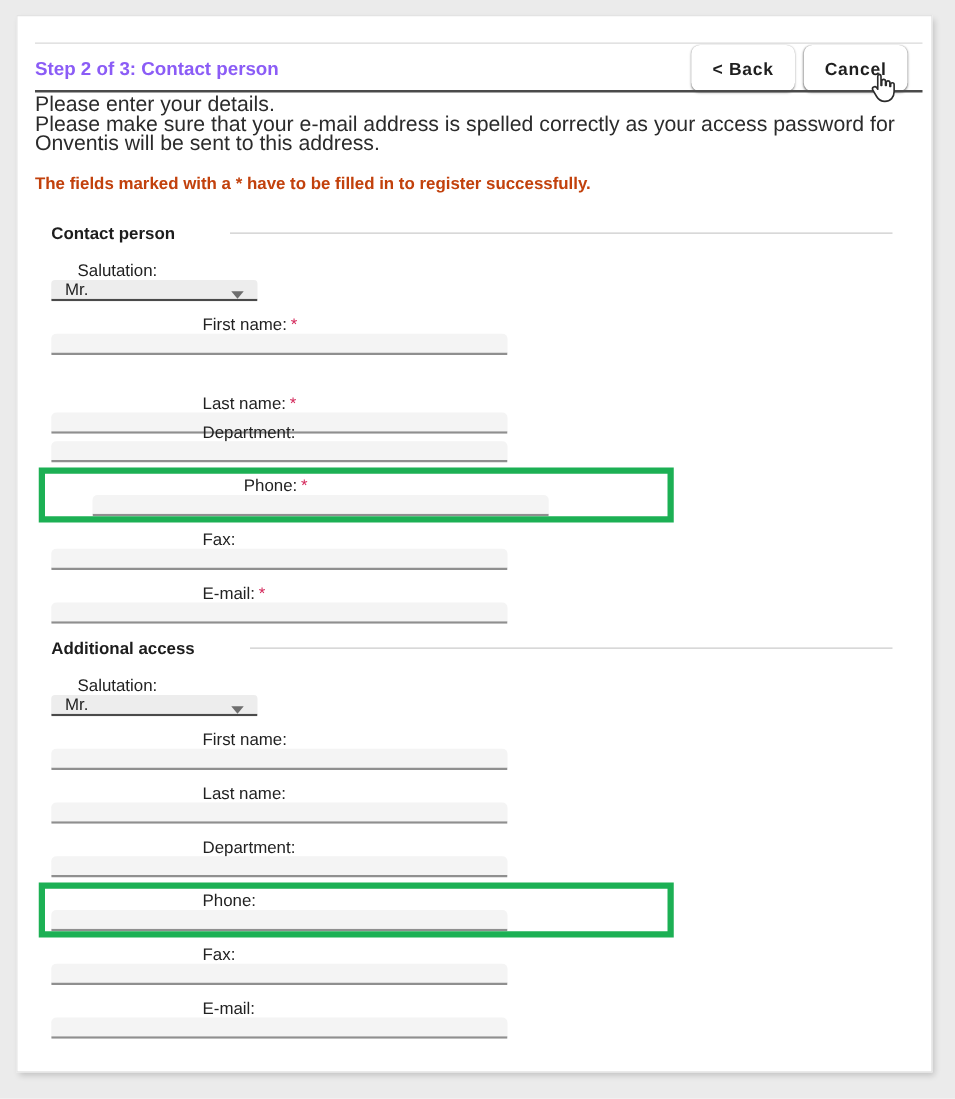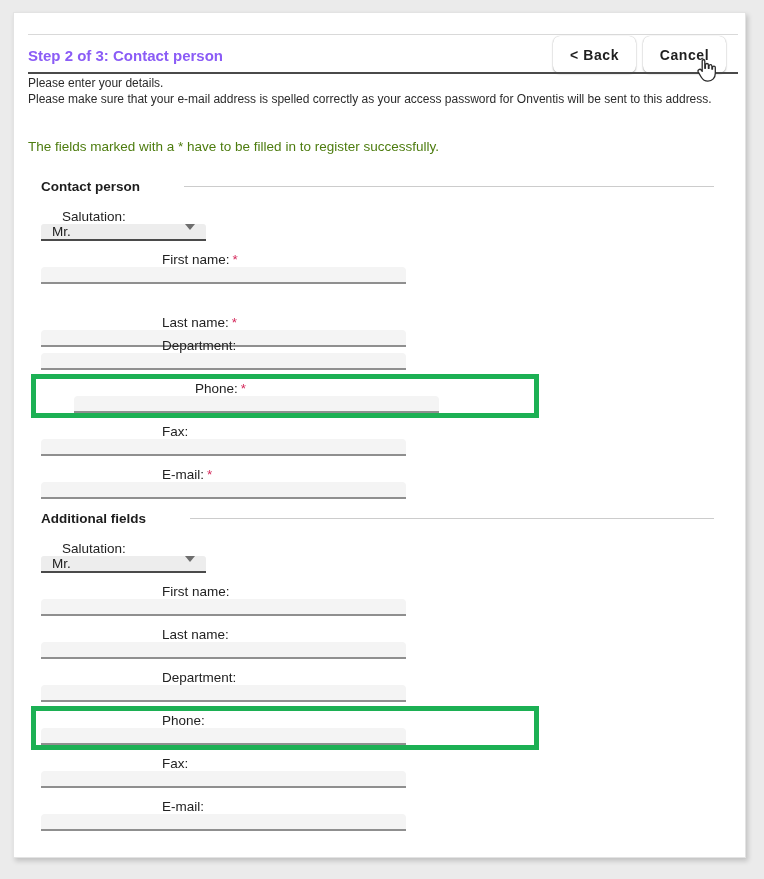--- a/index.html
+++ b/index.html
@@ -32,25 +32,25 @@
     font-size:14px; font-weight:bold; color:#1f1f1f; letter-spacing:0.6px;
     display:flex; align-items:center; justify-content:center; cursor:pointer;
   }
   .btn.next { background:#ececec; }
   .dark-rule {
     position:absolute; left:14px; top:59px; width:710px; height:2px;
     background:#4a4a4a;
   }
   .intro {
     position:absolute; left:14px; top:63px; width:712px;
-    font-size:12px; line-height:15.5px; color:#2b2b2b;
+    font-size:17px; line-height:15.5px; color:#2b2b2b;
   }
   .note {
     position:absolute; left:14px; top:126px; width:712px;
-    font-size:13.5px; color:#4d7c0f;
+    font-size:13.5px; color:#c2410c;font-weight:bold;
   }
   .sec-header {
     position:absolute; left:27px; width:673px; height:14px;
     display:flex; align-items:center;gap:36px;
   }
   .sec-title { font-size:13.5px; font-weight:bold; color:#1d1d1d; white-space:nowrap; }
   .sec-line { flex:1; height:1px; background:#cccccc; margin-left:8px; }
   .row {
     position:absolute; left:27px; height:28px;
     display:flex; align-items:center;flex-direction:column;
@@ -60,21 +60,21 @@
   .tinput {
     width:365px; height:28px; background:#f4f4f4;
     border:none; border-bottom:2px solid #8f8f8f;
     border-radius:4px 4px 0 0; padding:0 8px;
     font-family:"Liberation Sans", sans-serif; font-size:13.5px; color:#222;
     outline:none;
   }
   .tselect {
     width:165px; height:28px; background:#ededed;
     border-bottom:2px solid #4a4a4a; border-radius:3px 3px 0 0;
-    display:flex; align-items:flex-start; justify-content:space-between;
+    display:flex; align-items:flex-end; justify-content:space-between;
     padding:0 11px; cursor:pointer;
   }
   .tselect .val { font-size:13.5px; color:#1d1d1d; }
   .caret {
     width:0; height:0;
     border-left:5px solid transparent; border-right:5px solid transparent;
     border-top:6px solid #6e6e6e;
   }
   .highlight-box {
     position:absolute; left:17px; width:508px; height:44px;
@@ -148,21 +148,21 @@
       <span class="row-label">Fax:</span>
       <input class="tinput" type="text" style="">
     </div>
 
     <div class="row" style="top:454px;">
       <span class="row-label"><span>E-mail:</span><span class="req">*</span></span>
       <input class="tinput" type="text" style="">
     </div>
 
     <div class="sec-header" style="top:498px;">
-      <span class="sec-title">Additional fields</span>
+      <span class="sec-title">Additional access</span>
       <span class="sec-line"></span>
     </div>
 
     <div class="highlight-box" style="top:693px;"></div>
 
     <div class="row" style="top:528px;">
       <span class="row-label">Salutation:</span>
       <div class="tselect">
         <span class="val">Mr.</span>
         <span class="caret"></span>

